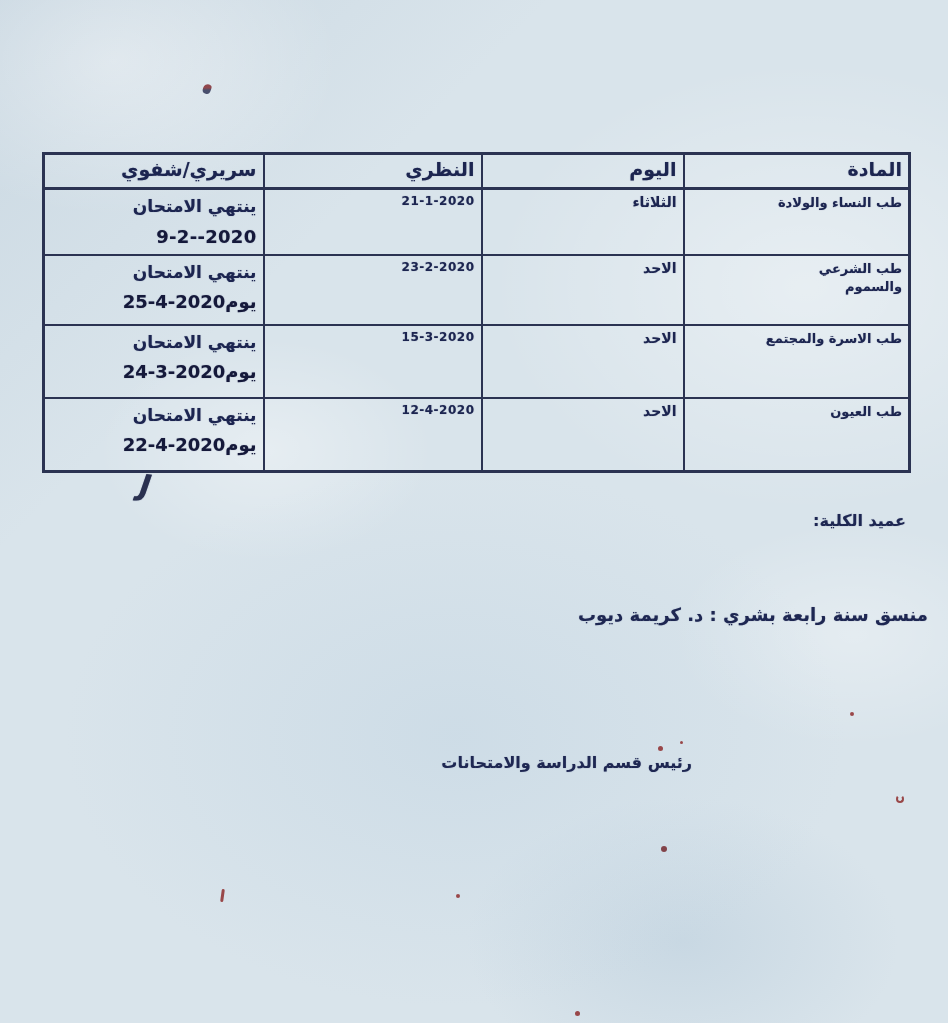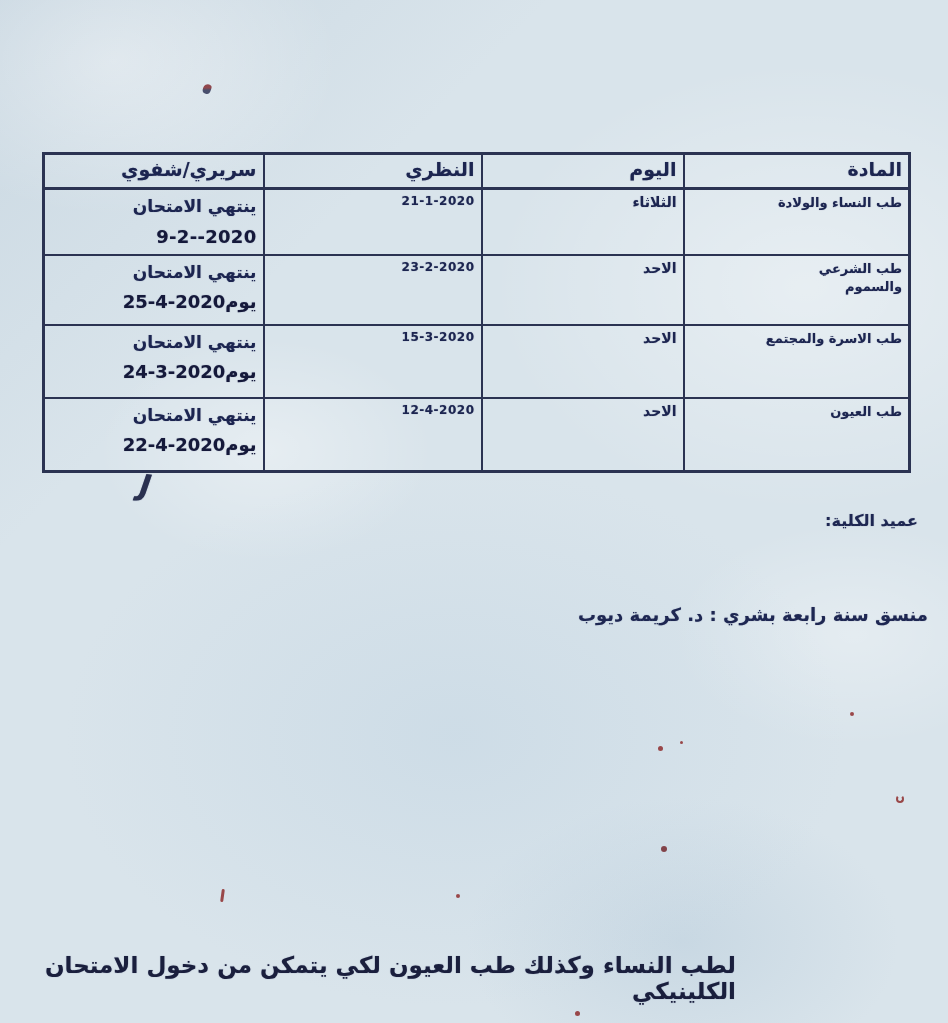--- a/index.html
+++ b/index.html
@@ -47,21 +47,21 @@
   .subject-narrow { display:inline-block; max-width:122px; }
   .cell-day    { font-size:14px; }
   .cell-date   { font-size:12px; color:#15193a; letter-spacing:.5px; white-space:nowrap; }
   .ends-label  { font-size:17px; line-height:1.5; }
   .ends-date   { font-size:18px; color:#15193a; margin-top:6px; letter-spacing:.3px; }
   .ends-date span { white-space:nowrap; }
 
   .j-mark { position:absolute; top:468px; left:140px; font-size:30px; font-style:italic;
             color:#2a3150; transform:rotate(8deg); }
 
-  .dean        { position:absolute; top:511px; right:30px;  font-size:16px; }
+  .dean        { position:absolute; top:511px; right:42px;  font-size:16px; }
   .coordinator { position:absolute; top:604px; right:20px;  font-size:18px; }
   .dept-head   { position:absolute; top:753px; right:256px; font-size:16px; }
 
   .note-line1 { position:absolute; top:902px; right:18px;  font-size:23px; color:#1a1f3d; }
   .note-line2 { position:absolute; top:952px; right:212px; font-size:23px; color:#1a1f3d; }
 
   
   .artifact { position:absolute; background:#8a2020; border-radius:50%; opacity:.8; }
   .a-caret  { top:84px;  left:203px; width:8px;  height:10px; background:linear-gradient(160deg,#7e1f24 40%,#23294d 60%); border-radius:60% 40% 50% 50%; transform:rotate(20deg); }
   .a-d1 { top:712px; left:850px; width:4px; height:4px; }
@@ -131,22 +131,22 @@
           <div class="ends-date"><span>يوم</span><span dir="ltr">22-4-2020</span></div>
         </td>
       </tr>
     </tbody>
   </table>
 
   <div class="j-mark">J</div>
 
   <div class="dean">عميد الكلية:</div>
   <div class="coordinator">منسق سنة رابعة بشري : د. كريمة ديوب</div>
+  <div class="dept-head">رئيس قسم الدراسة والامتحانات</div>
 
-  <div class="note-line2">لطب النساء وكذلك طب العيون لكي يتمكن من دخول الامتحان الكلينيكي</div>
 
   <div class="artifact a-caret"></div>
   <div class="artifact a-d1"></div>
   <div class="artifact a-d2"></div>
   <div class="artifact a-d3"></div>
   <div class="artifact a-d4"></div>
   <div class="artifact a-curl"></div>
   <div class="artifact a-stroke"></div>
   <div class="artifact a-d5"></div>
   <div class="artifact a-d6"></div>

